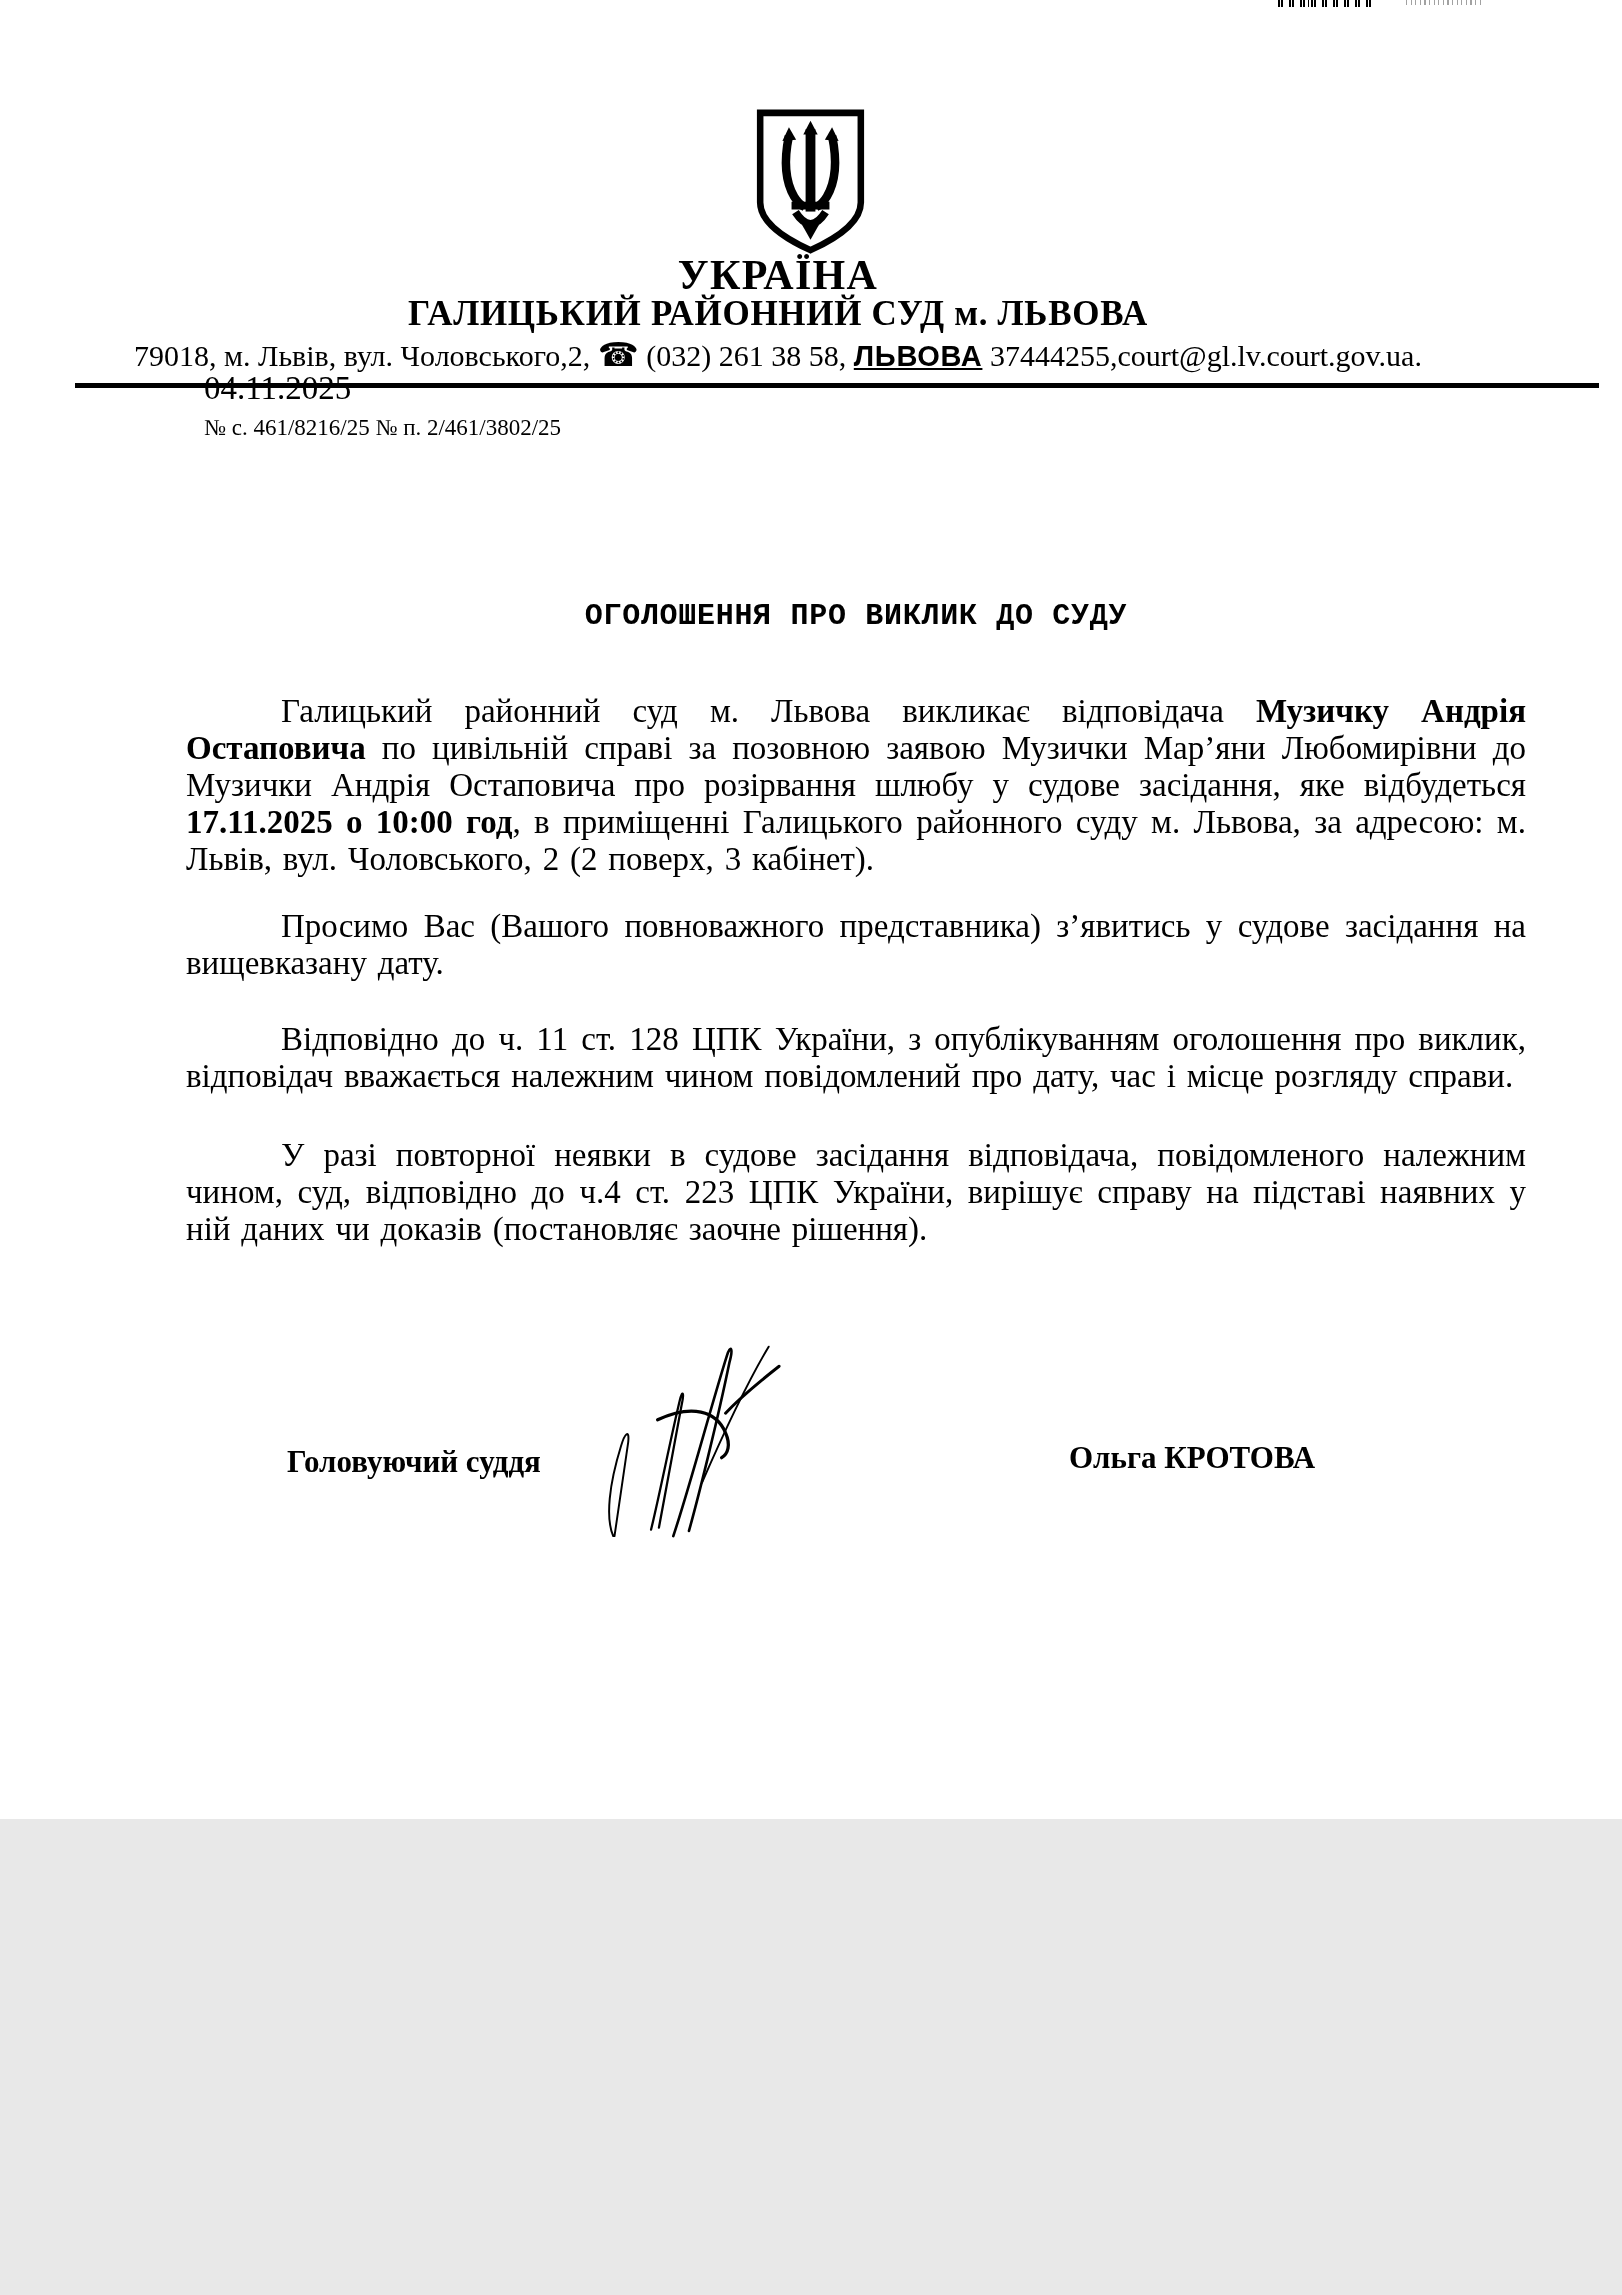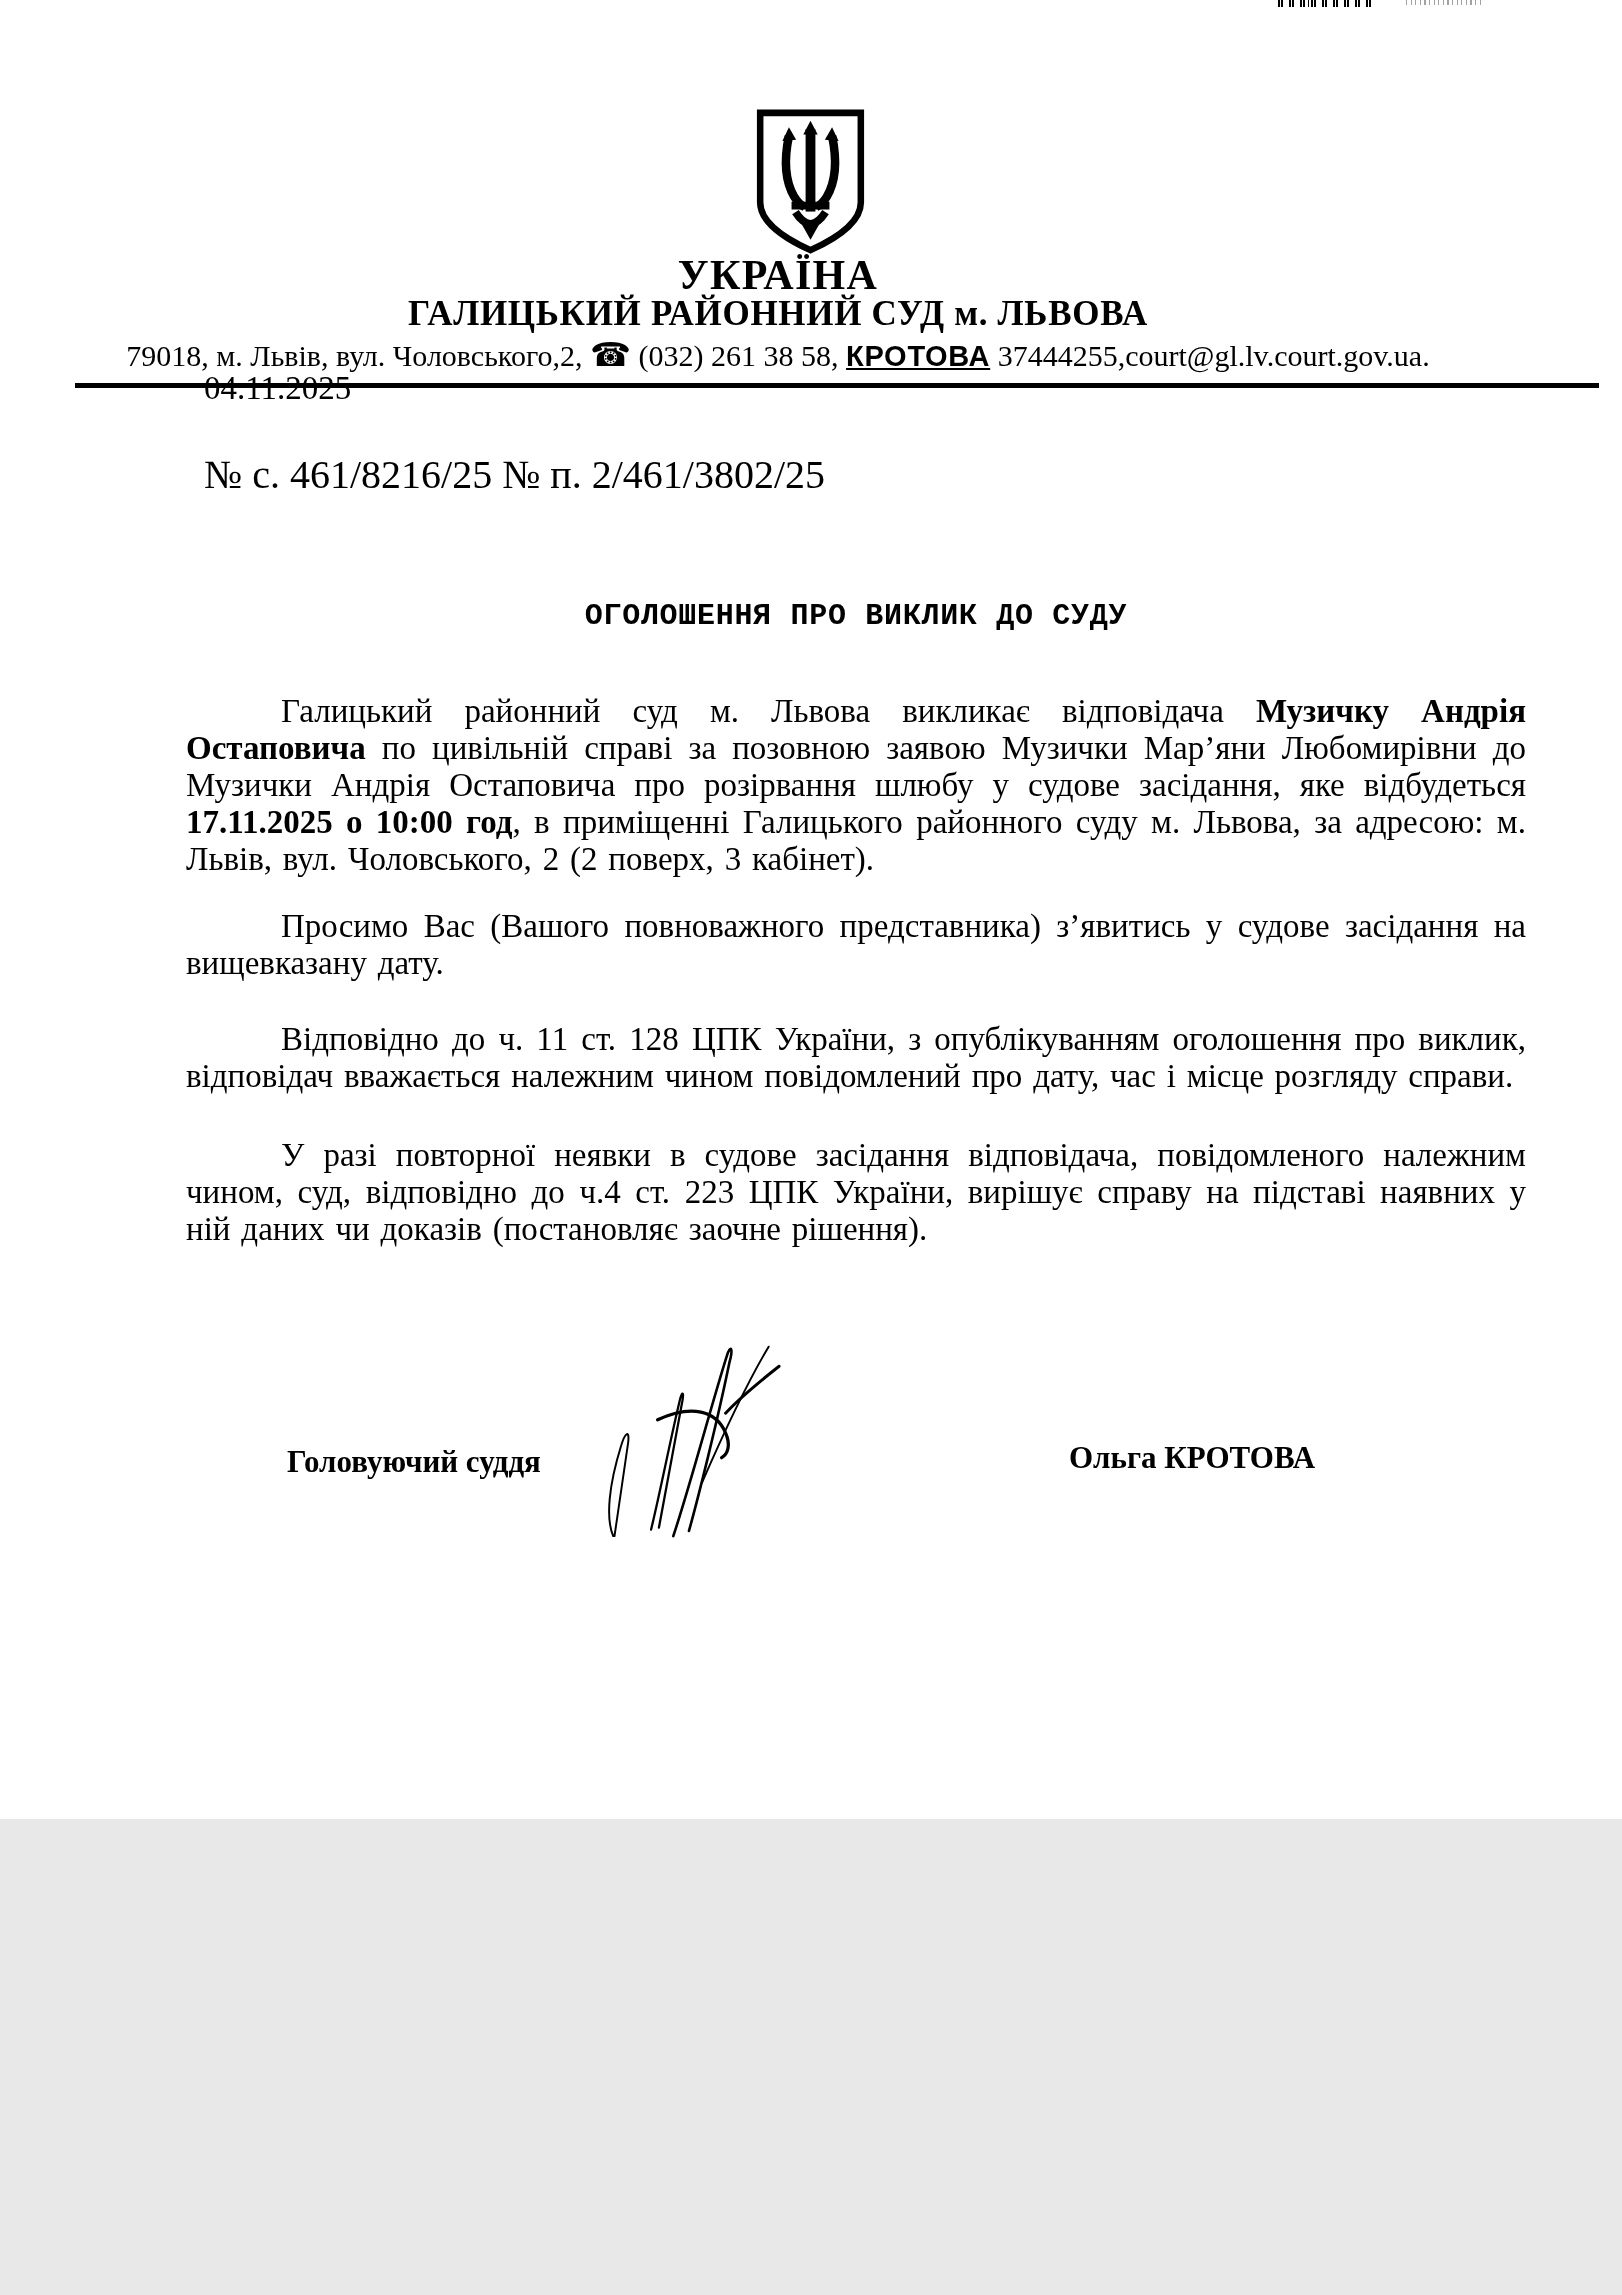--- a/index.html
+++ b/index.html
@@ -31,21 +31,21 @@
   .court{top:296px;font-size:35px;font-weight:bold;letter-spacing:0.7px;}
   .addr{top:338px;font-size:30px;white-space:nowrap;}
   .addr .phone-glyph{font-size:33px;}
   .addr .edrpou{
     font-family:"Liberation Sans", sans-serif;
     font-weight:bold;text-decoration:underline;
     font-size:29px;letter-spacing:0.7px;
   }
   .rule{left:75px;top:383px;width:1524px;height:4.6px;background:#000;}
   .doc-date{left:204px;top:370px;font-size:33px;}
-  .case-no{left:204px;top:451px;font-size:40px;}
+  .case-no{left:204px;top:415px;font-size:23px;}
 
   
   .title{
     left:186px;top:599px;width:1340px;
     text-align:center;font-size:30px;font-weight:bold;letter-spacing:0.7px;font-family:Liberation Mono, monospace;
   }
 
   
   .bodytext{left:186px;top:693px;width:1340px;font-size:33px;line-height:37px;}
   .bodytext p{
@@ -82,21 +82,21 @@
     <g fill="#000000">
       <polygon points="86,21 75,42 97,42"></polygon>
       <polygon points="53,31 43,52 64,50"></polygon>
       <polygon points="119,31 108,50 129,52"></polygon>
       <polygon points="86,203 73,180 99,180"></polygon>
     </g>
   </svg>
 
   <div class="abs hdr country">УКРАЇНА</div>
   <div class="abs hdr court">ГАЛИЦЬКИЙ РАЙОННИЙ СУД м. ЛЬВОВА</div>
-  <div class="abs hdr addr"><span>79018,  м. Львів,  вул. Чоловського,2, </span><span class="phone-glyph">☎</span><span> (032) 261 38 58, </span><span class="edrpou">КРОТОВА</span><span> 37444255,court@gl.lv.court.gov.ua.</span></div>
+  <div class="abs hdr addr"><span>79018,  м. Львів,  вул. Чоловського,2, </span><span class="phone-glyph">☎</span><span> (032) 261 38 58, </span><span class="edrpou">ЛЬВОВА</span><span> 37444255,court@gl.lv.court.gov.ua.</span></div>
 
   <div class="abs rule"></div>
 
   <div class="abs doc-date">04.11.2025</div>
   <div class="abs case-no">№ с. 461/8216/25 № п. 2/461/3802/25</div>
 
   <div class="abs title">ОГОЛОШЕННЯ ПРО ВИКЛИК ДО СУДУ</div>
 
   <div class="abs bodytext">
     <p class="p1"><span>Галицький районний суд м. Львова викликає відповідача </span><span class="b">Музичку Андрія Остаповича</span><span> по цивільній справі за позовною заявою Музички Мар’яни Любомирівни до Музички Андрія Остаповича про розірвання шлюбу у судове засідання, яке відбудеться </span><span class="b">17.11.2025 о 10:00 год</span><span>, в приміщенні Галицького районного суду м. Львова, за адресою: м. Львів, вул. Чоловського, 2 (2 поверх, 3 кабінет).</span></p>

